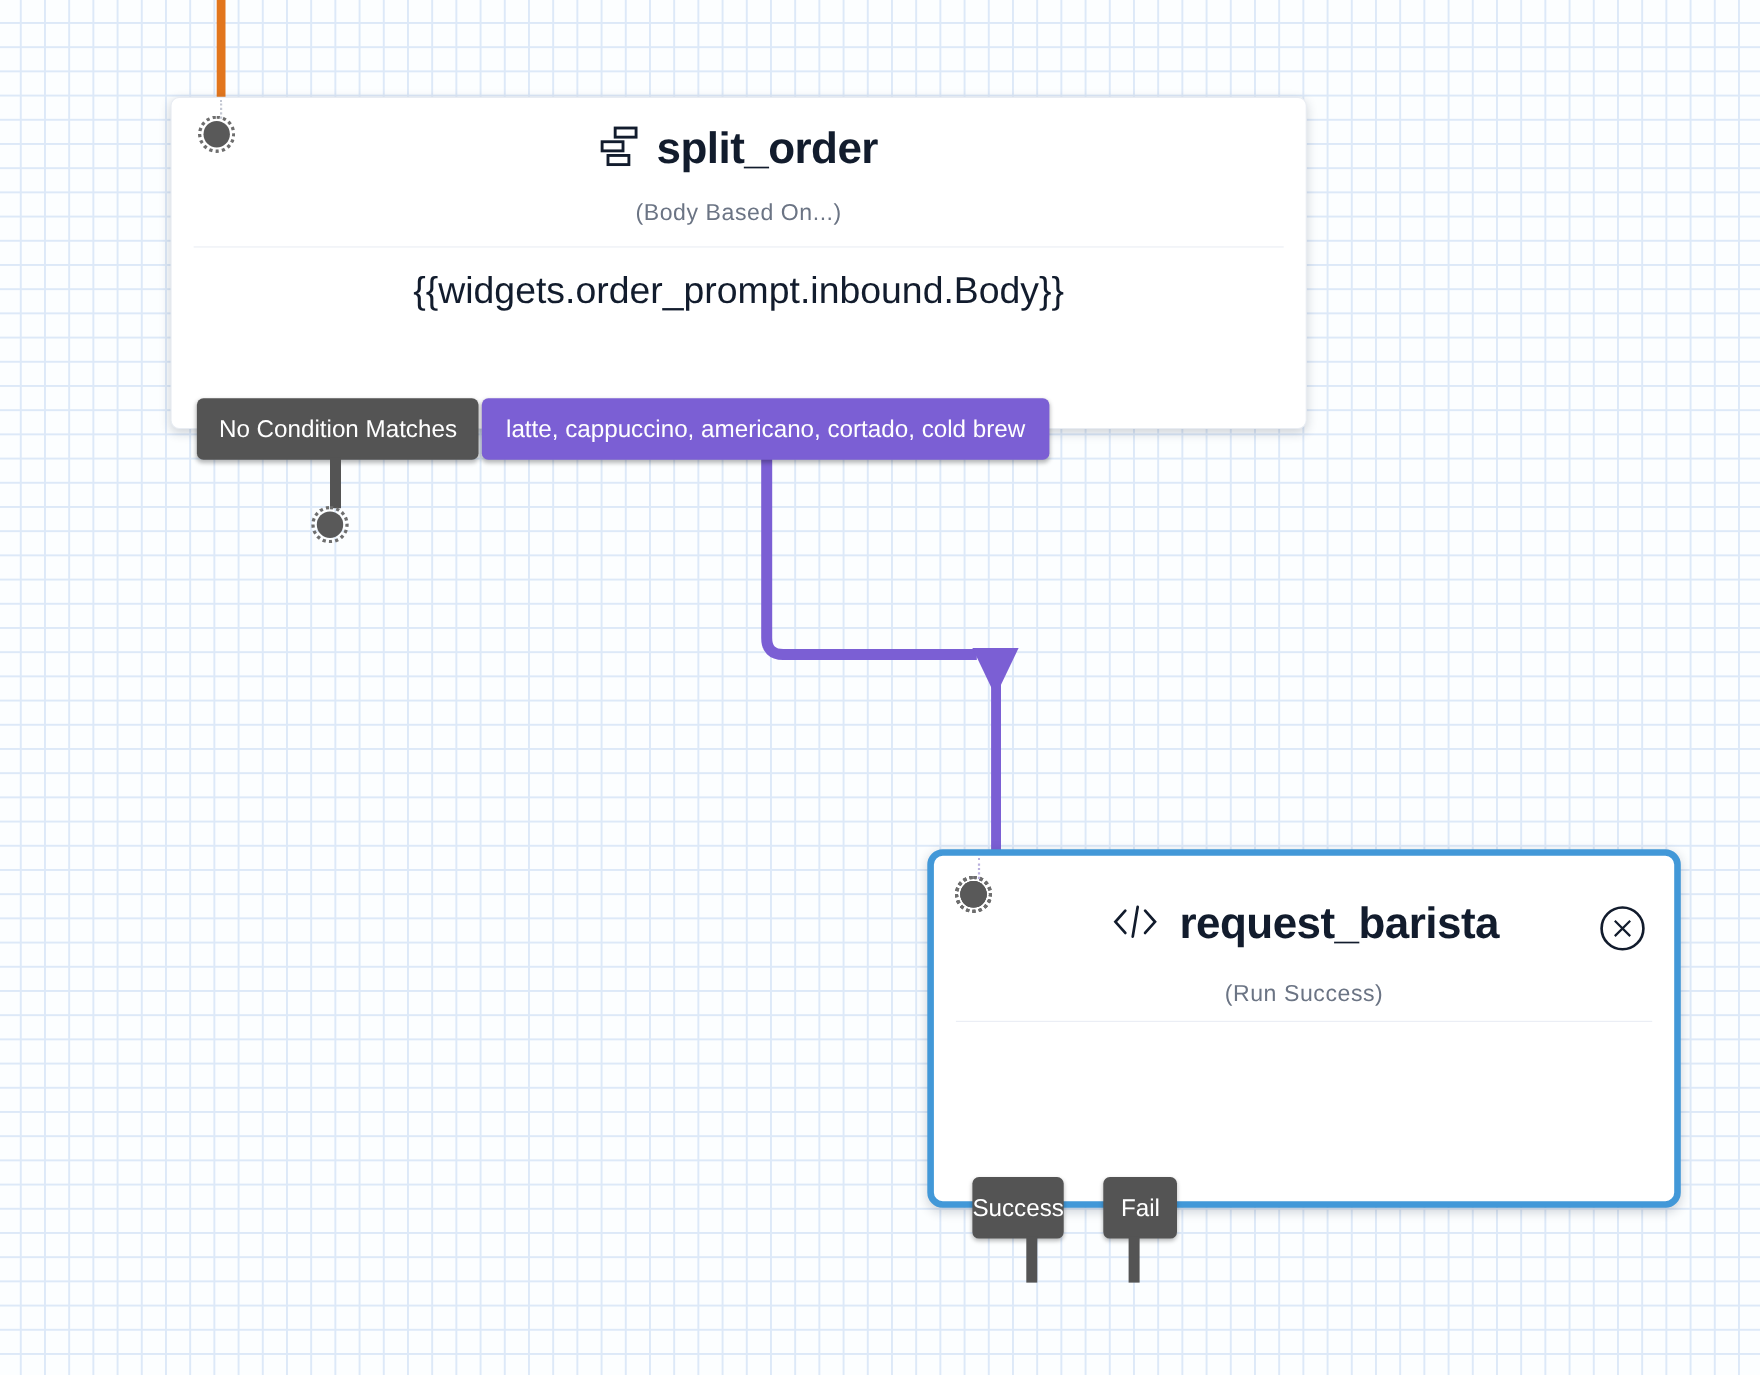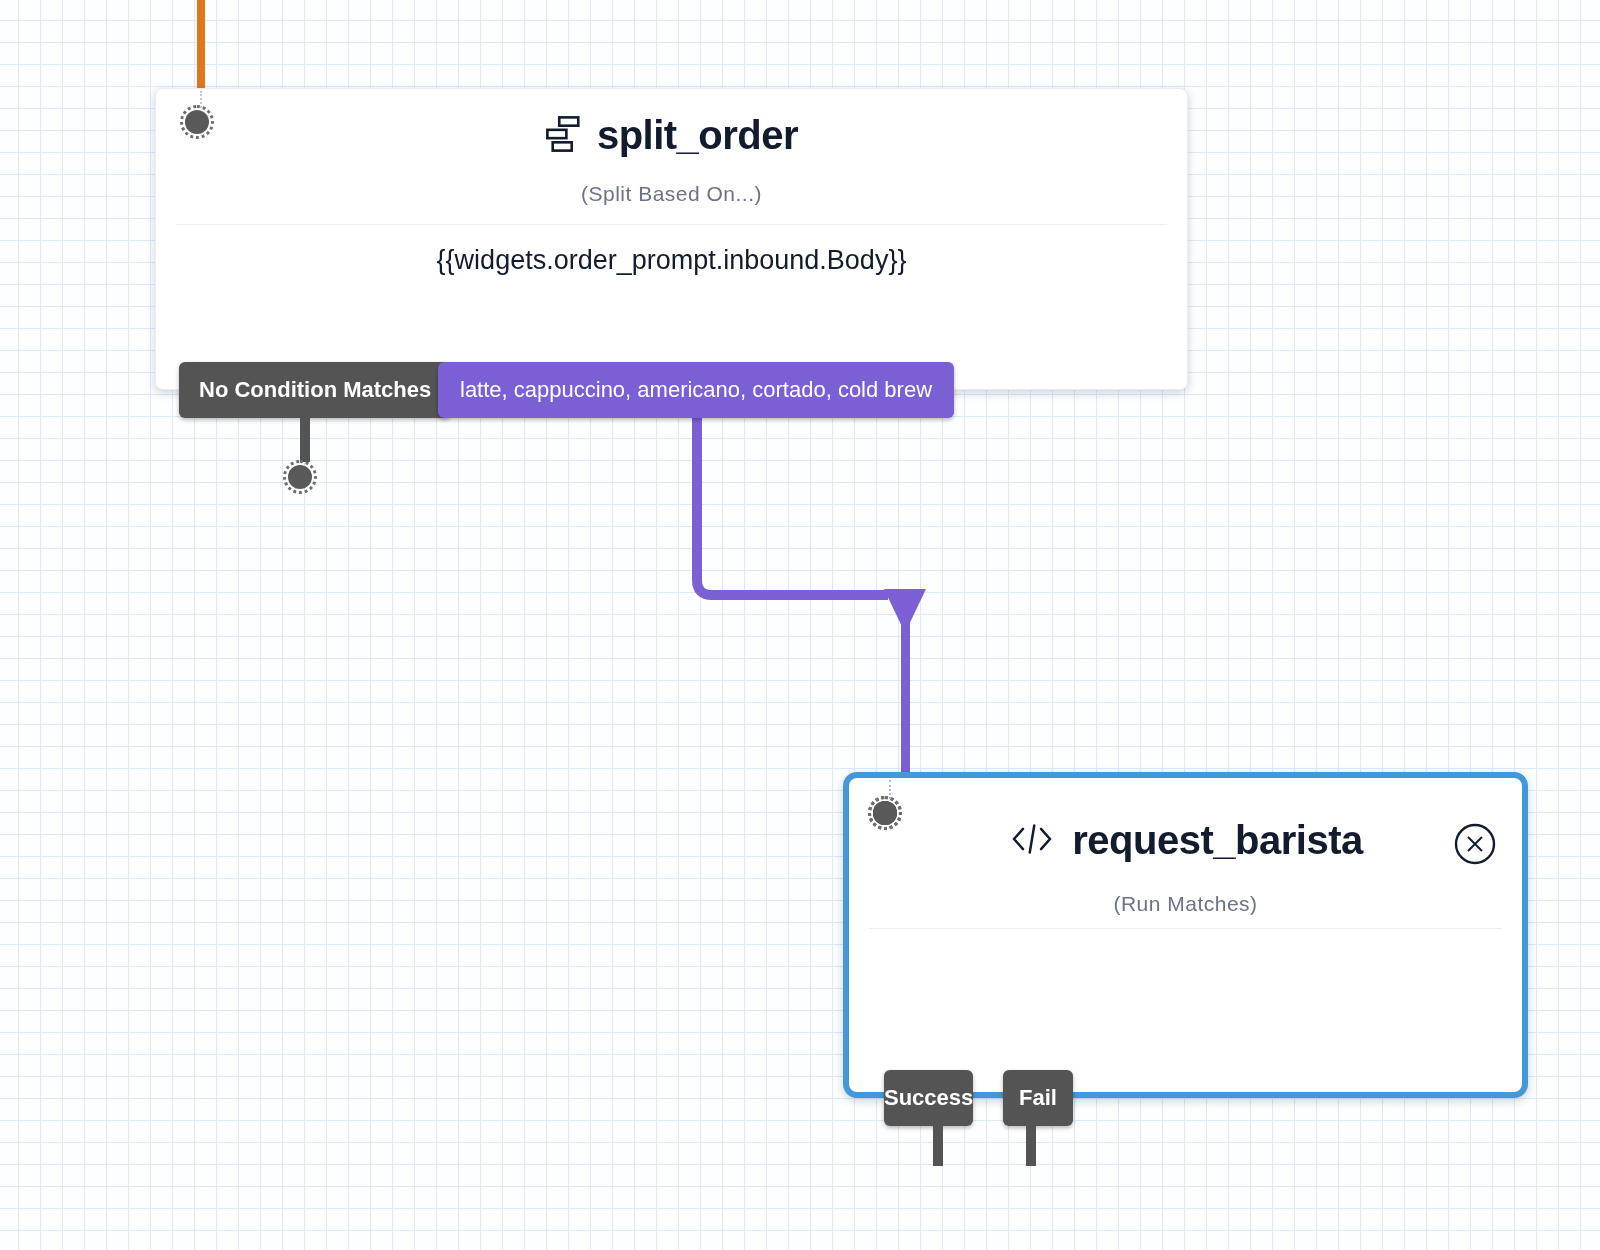--- a/index.html
+++ b/index.html
@@ -43,36 +43,36 @@
   .port-dot{width:100%; height:100%; border-radius:50%; background:#595959;}
   .split .port-ring{left:24px; top:16px;}
   .request .port-ring{left:19px; top:18px;}
   .port-ring.canvas-port{z-index:3;}
 
   .w-header{display:flex; align-items:center; justify-content:center; gap:14px; margin-top:24px;}
   .w-header h2{font-size:40px; font-weight:700; color:var(--ink,#121c2d); letter-spacing:-0.5px;}
   .icon-svg{display:block;}
   .w-sub{margin-top:24px; text-align:center; font-size:21px; color:var(--sub_gray,#6b7484); letter-spacing:0.5px;}
   .w-divider{margin:18px 20px 0; border-top:1px solid #e9edf4; height:0;}
-  .w-body{margin-top:20px; text-align:center; font-size:27px; color:var(--ink,#121c2d);}
+  .w-body{margin-top:20px; text-align:center; font-size:34px; color:var(--ink,#121c2d);}
 
   
   .request .w-header{position:absolute; top:40px; left:0; right:0; margin:0;gap:16px;}
   .request .w-sub{position:absolute; top:114px; left:0; right:0; margin:0;}
   .request .w-divider{position:absolute; top:150px; left:20px; right:20px; margin:0;}
   .request .w-body{position:absolute; top:182px; left:25px; right:25px; margin:0; text-align:left;}
   .close-btn{position:absolute; top:44px; right:25px; width:44px; height:44px; background:none; border:none; cursor:pointer; padding:0;}
 
   
   .t-btn{
     position:absolute; height:56px; border:none; border-radius:6px; cursor:pointer;
     color:#fff; font-size:22px; font-family:"Liberation Sans",sans-serif;
     padding:0 20px; box-shadow:0 2px 4px rgba(0,0,0,.28); white-space:nowrap; z-index:3;
   }
-  .t-btn.gray{background:var(--gray_btn,#545454);font-weight:bold;}
+  .t-btn.gray{background:var(--gray_btn,#545454);}
   .t-btn.purple{background:var(--purple,#7b5fd4);}
   .t-btn.ncm{left:179px; top:362px;}
   .t-btn.conds{left:438px; top:362px; padding:0 22px;}
 
   .stem{position:absolute; width:10px; background:var(--gray_btn,#545454); z-index:3;}
   .stem.ncm{left:300px; top:416px; height:46px;}
   .ring-ncm{left:283px; top:460px;}
 
   
   .t-btn.success{left:35px; top:292px; padding:0 0;}
@@ -114,21 +114,21 @@
     <div class="w-header">
       <span class="icon-svg">
         <svg width="38" height="38" viewBox="0 0 32 32" fill="none" stroke="#121c2d" stroke-width="2.2">
           <rect x="12" y="2" width="16" height="7"></rect>
           <rect x="2" y="12.5" width="16" height="7"></rect>
           <rect x="6.5" y="23" width="16" height="7"></rect>
         </svg>
       </span>
       <h2>split_order</h2>
     </div>
-    <div class="w-sub">(Split Based On...)</div>
+    <div class="w-sub">(Body Based On...)</div>
     <div class="w-divider"></div>
     <div class="w-body">{{widgets.order_prompt.inbound.Body}}</div>
   </section>
 
   <button class="t-btn gray ncm">No Condition Matches</button>
   <div class="stem ncm"></div>
   <div class="port-ring canvas-port ring-ncm">
     <div class="port-dot"></div>
   </div>
 
@@ -148,21 +148,21 @@
         </svg>
       </span>
       <h2>request_barista</h2>
     </div>
     <button class="close-btn" aria-label="deselect">
       <svg width="44" height="44" viewBox="0 0 44 44" fill="none" stroke="#121c2d" stroke-width="2.4">
         <circle cx="22" cy="22" r="19"></circle>
         <path d="M15 15 L29 29 M29 15 L15 29" stroke-width="2"></path>
       </svg>
     </button>
-    <div class="w-sub">(Run Matches)</div>
+    <div class="w-sub">(Run Success)</div>
     <div class="w-divider"></div>
 
     <button class="t-btn gray success">Success</button>
     <button class="t-btn gray fail">Fail</button>
     <div class="stem s"></div>
     <div class="stem f"></div>
     <div class="port-ring ring-s">
       <div class="port-dot"></div>
     </div>
     <div class="port-ring ring-f">

